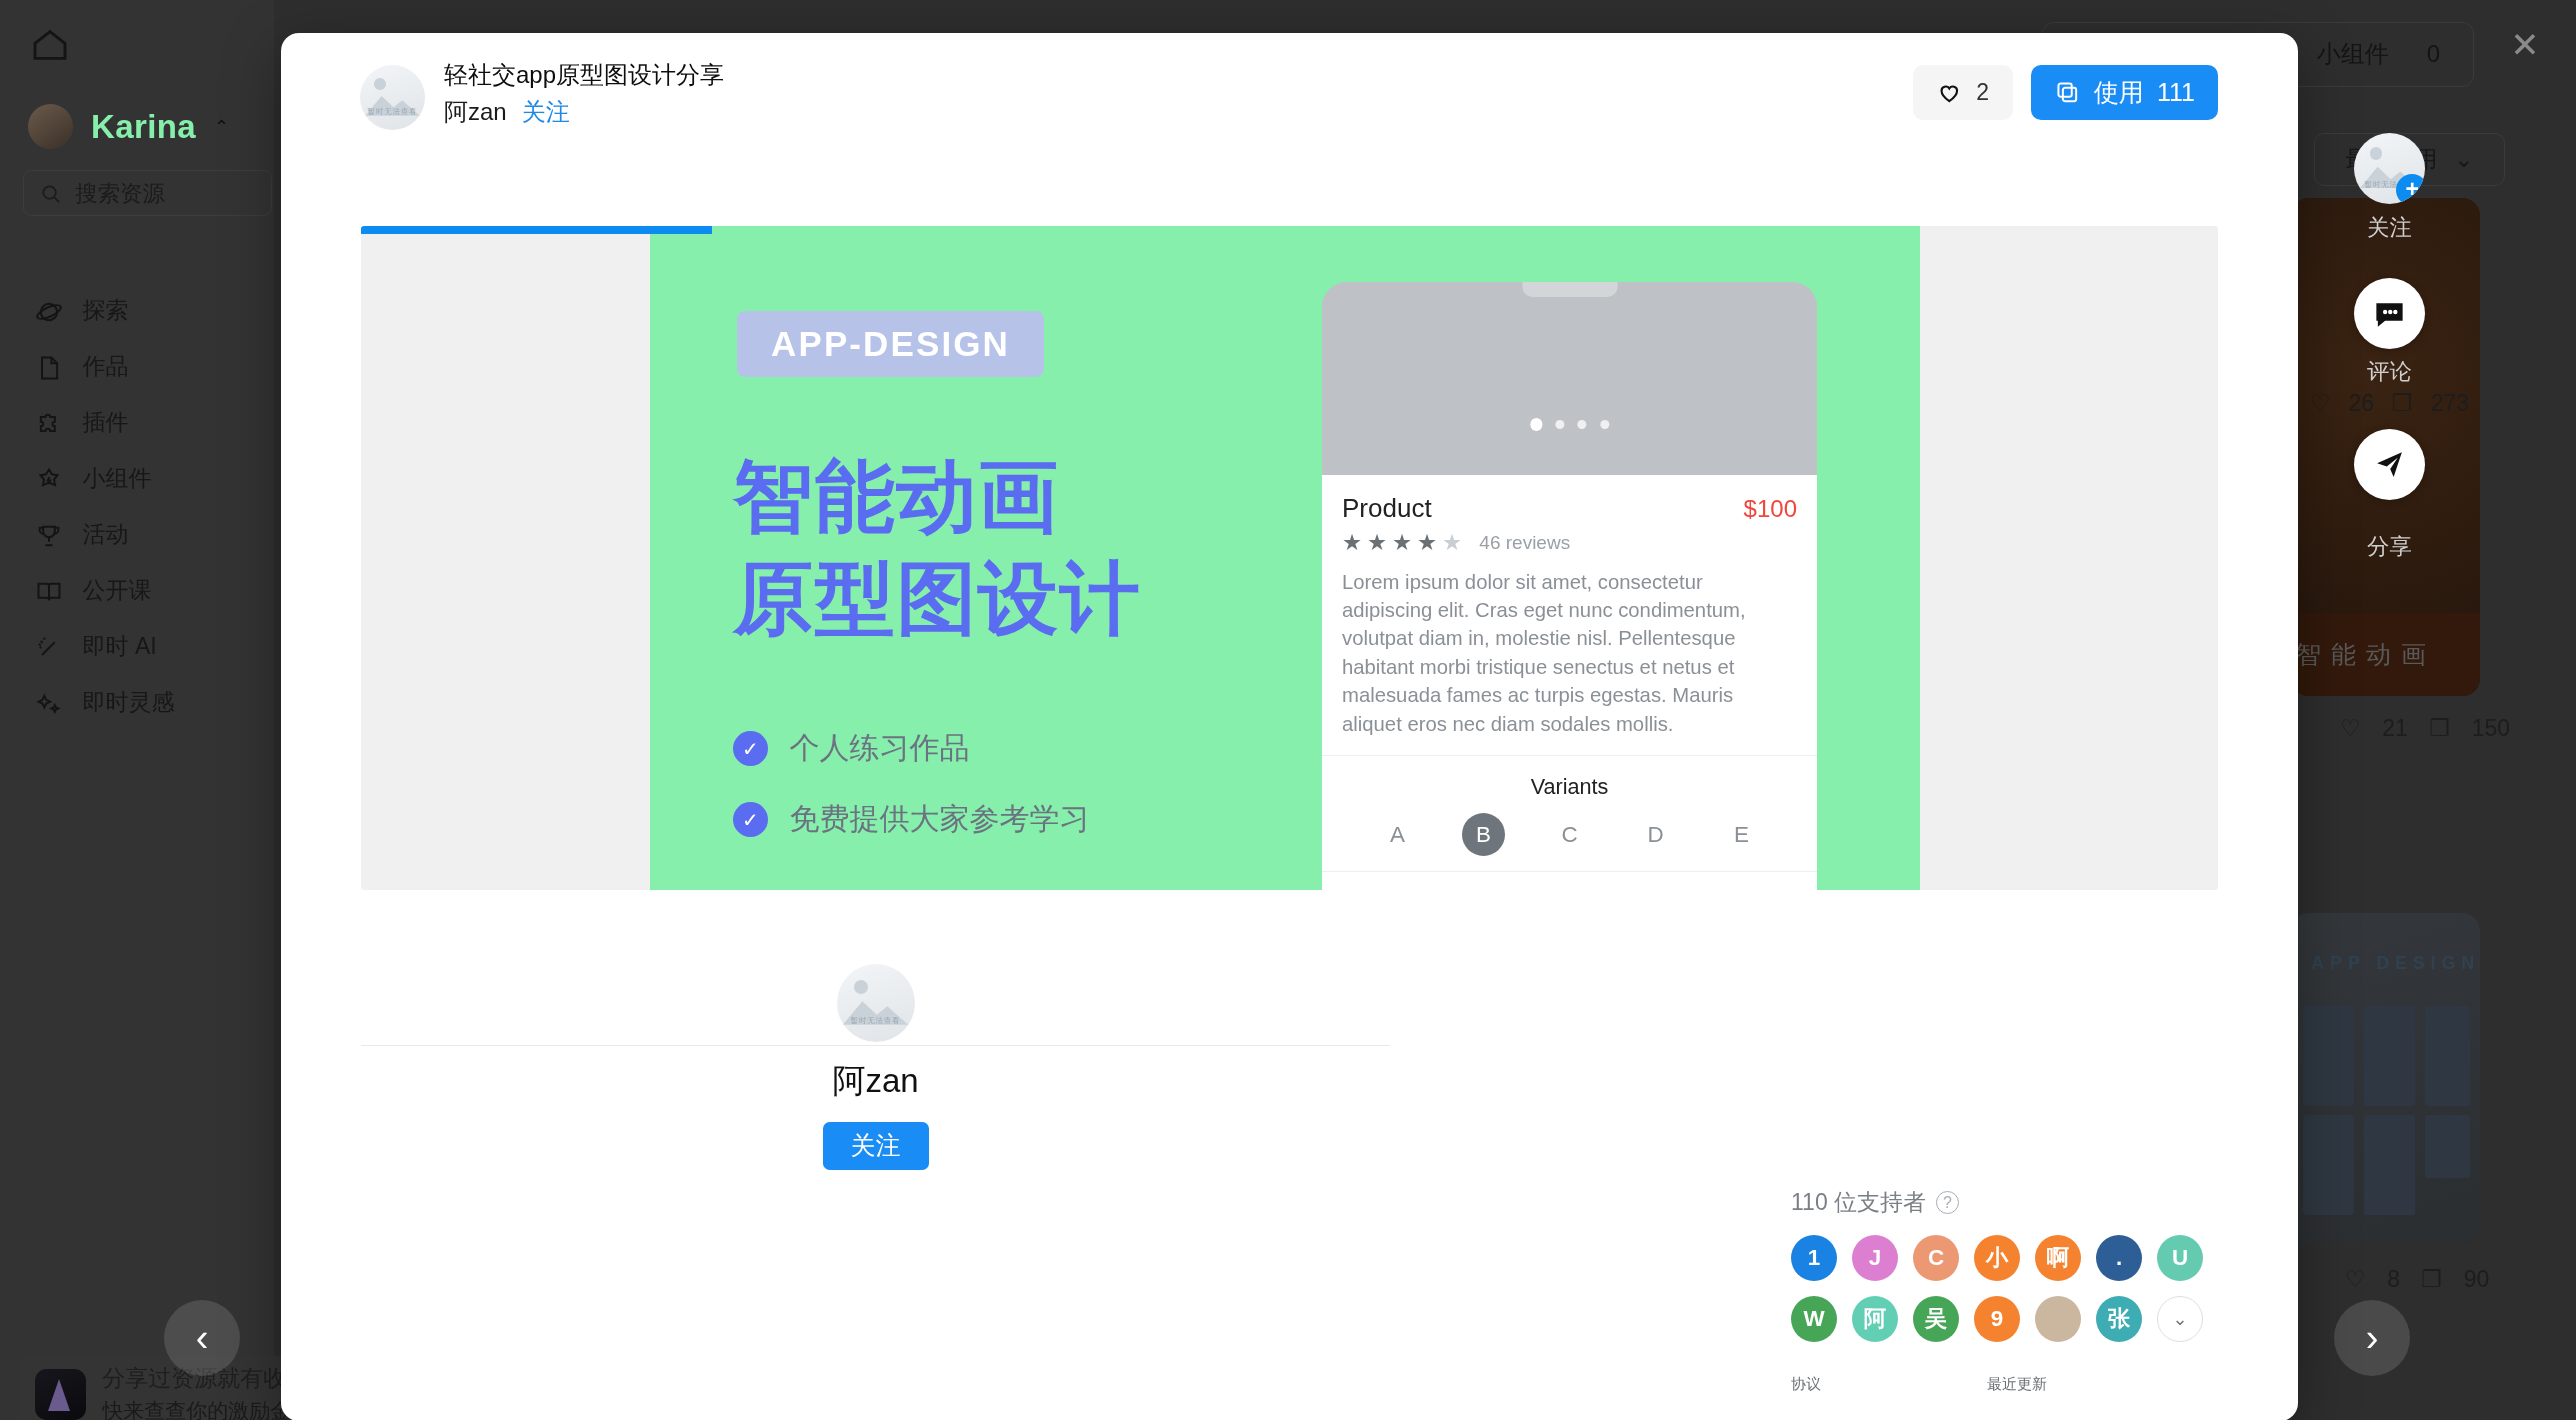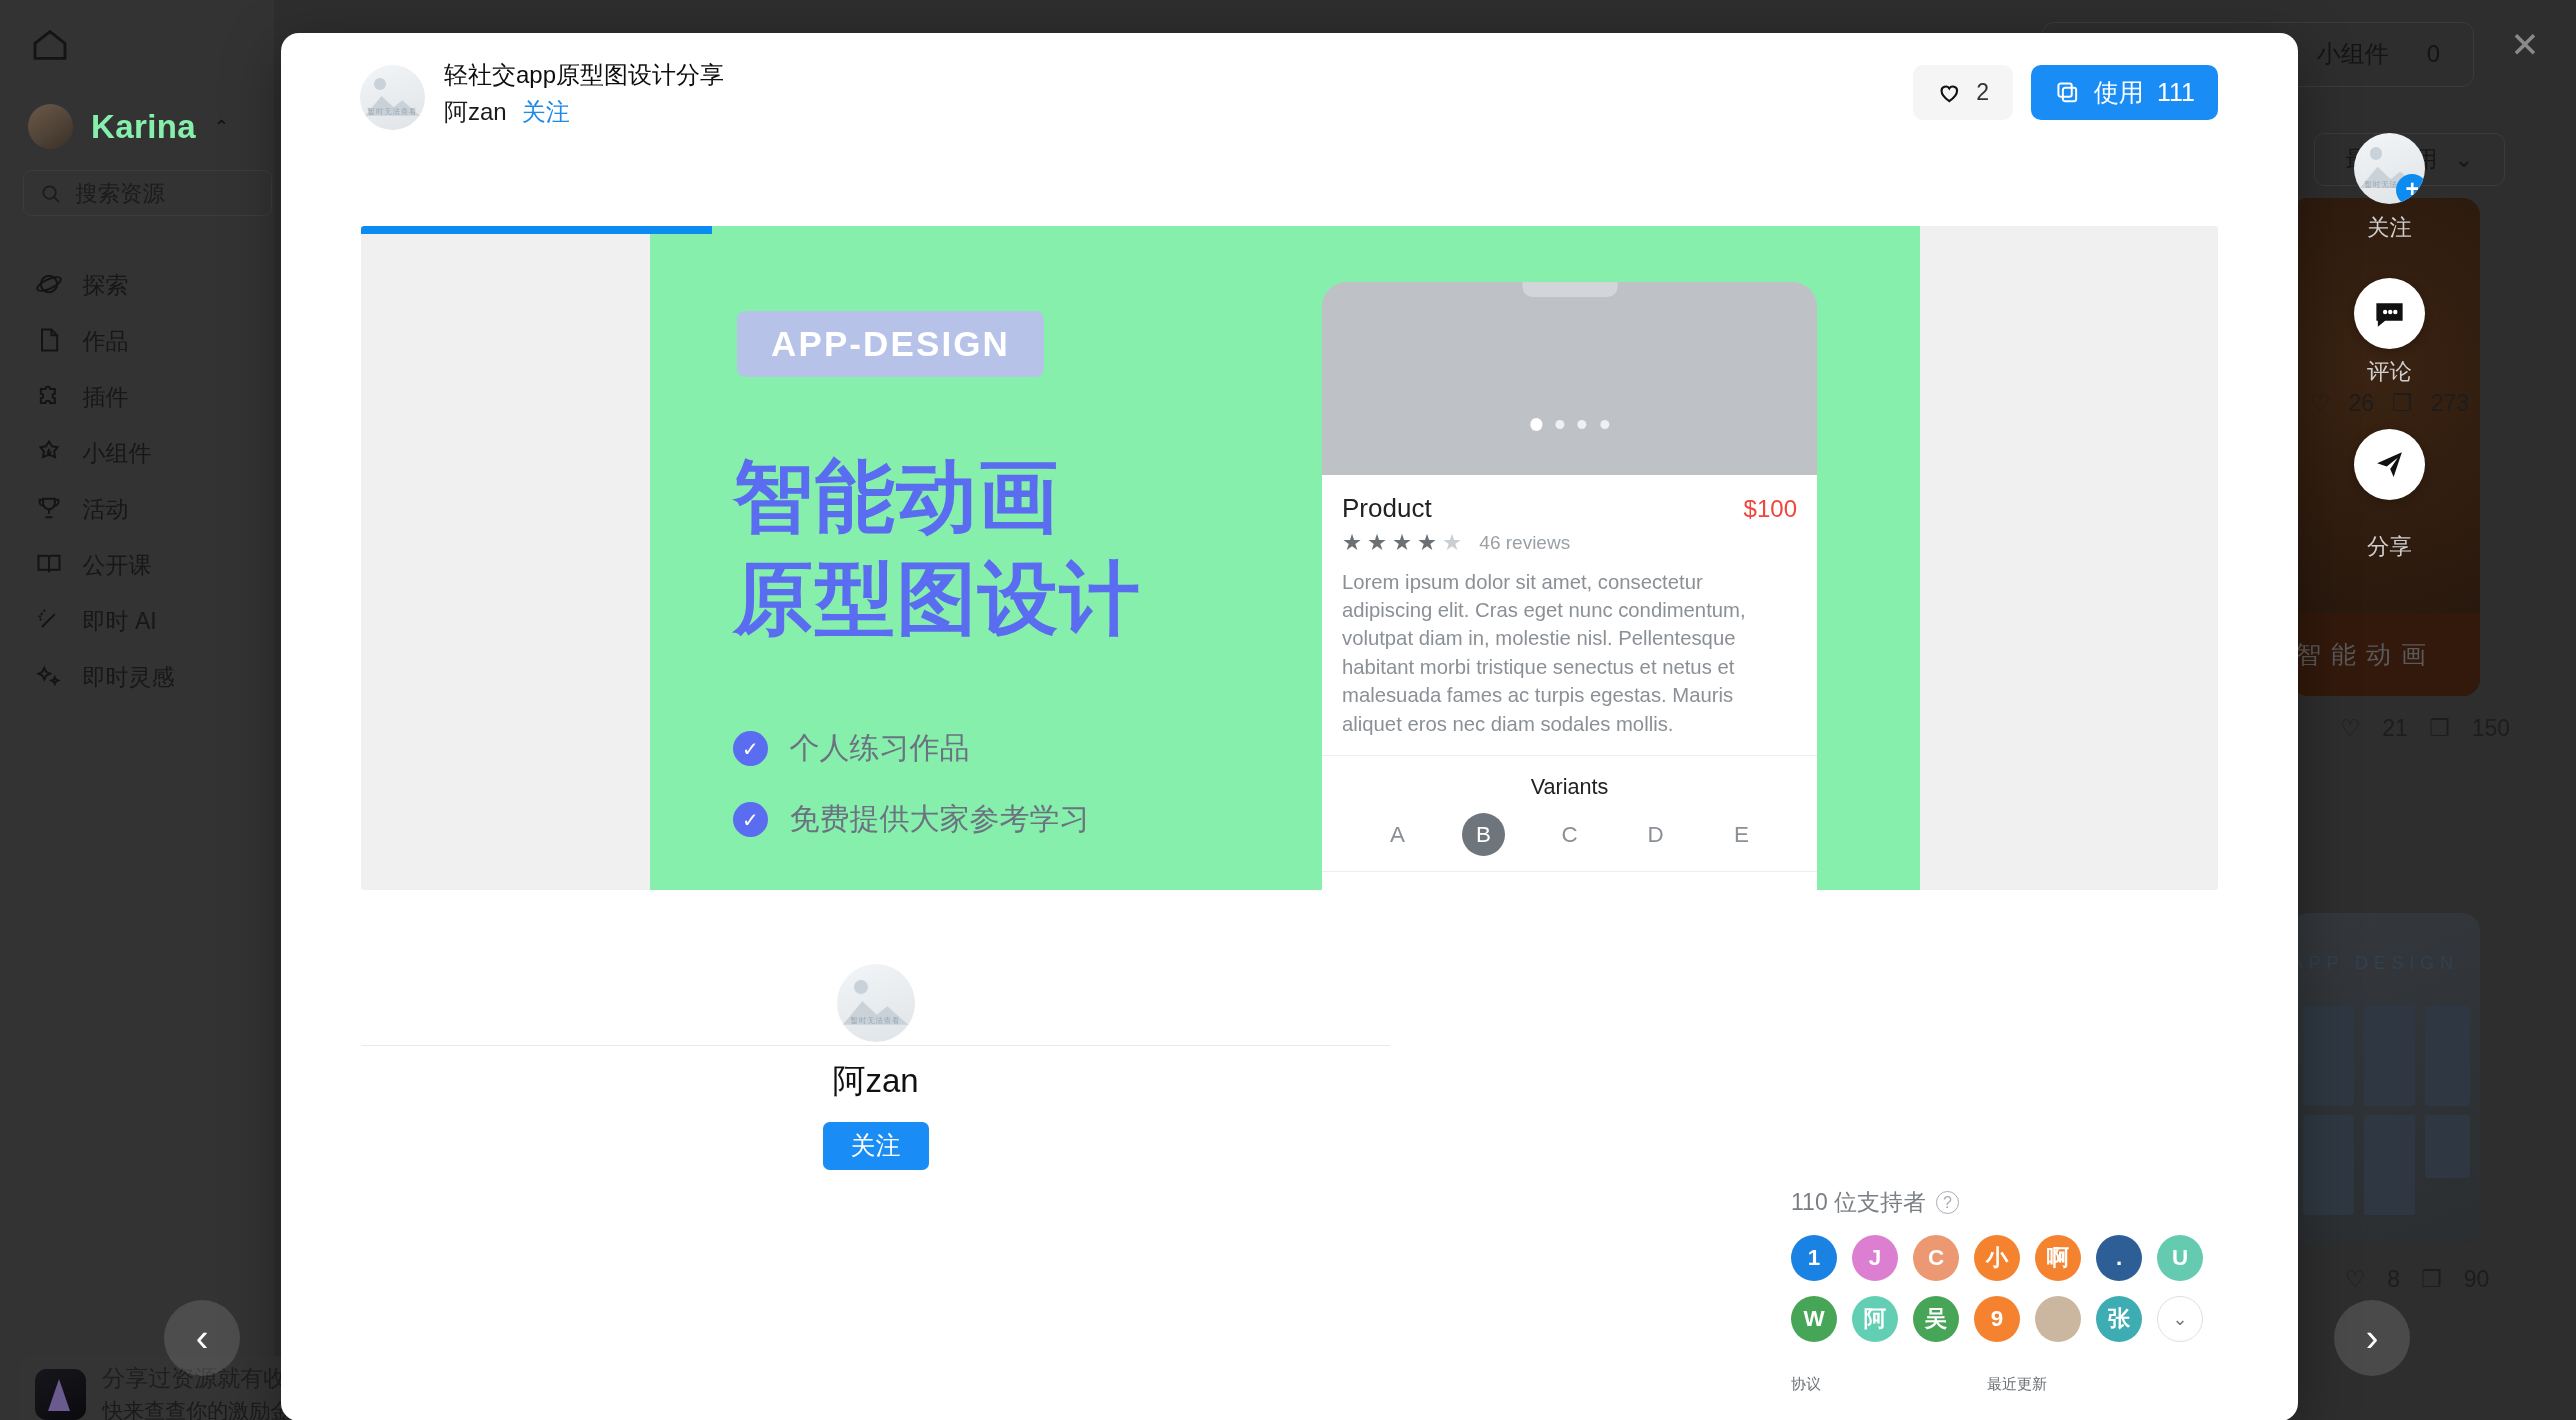--- a/index.html
+++ b/index.html
@@ -29,21 +29,21 @@
   .sb-uname { color: #86efac; font-size: 33px; font-weight: 700; letter-spacing: 0.4px; }
   .sb-chev { color: #111; font-size: 18px; line-height: 1; }
   .sb-search {
     position: absolute; left: 23px; top: 170px; width: 249px; height: 46px;
     border: 0.8px solid #3d3d3d; border-radius: 8.3px;
     display: flex; align-items: center; gap: 13.3px; padding: 0 15px;
   }
   .sb-search .ph { color: #1b1b1b; font-size: 22.4px; }
   .sb-nav { position: absolute; left: 23px; top: 270px; width: 249px; }
   .sb-item {
-    display: flex; align-items: flex-start; gap: 20px; height: 56px; padding-left: 11.6px;
+    display: flex; align-items: flex-end; gap: 20px; height: 56px; padding-left: 11.6px;
   }
   .sb-item .lbl { color: #171717; font-size: 23px; }
   .sb-ico { width: 28px; height: 28px; display: block; }
 
   .bg-topbar {
     position: absolute; left: 2042px; top: 21.6px; width: 432px; height: 65px;
     border: 0.8px solid #3b3b3b; border-radius: 11.6px;
     display: flex; align-items: center; justify-content: flex-end; gap: 38px; padding-right: 33px;
     color: #141414; font-size: 24px;
   }
@@ -67,22 +67,22 @@
     color: #5a5a5a; font-size: 25px; letter-spacing: 10px;
     display: flex; align-items: center; padding-left: 5px;
   }
   .bg-stats {
     position: absolute; display: flex; align-items: center; gap: 21.6px;
     color: #1d1d1d; font-size: 23px;
   }
   .bg-card2 { left: 2291px; top: 913px; width: 189px; height: 332px; background: #2b2b2b; }
   .bg-card2 .wire { position: absolute; inset: 0; background: linear-gradient(160deg,#34383c,#2b2e31); }
   .bg-card2 .wtitle {
-    position: absolute; top: 40px; left: 0; right: 0; text-align: left;
-    color: #31414f; font-size: 18px; letter-spacing: 5.8px; font-weight: 400;
+    position: absolute; top: 40px; left: 0; right: 0; text-align: right;
+    color: #31414f; font-size: 18px; letter-spacing: 5.8px; font-weight: 700;
   }
   .wrow { position: absolute; background: #2f3842; border-radius: 3.3px; }
 
   .bg-toast {
     position: absolute; left: 18px; top: 1356px; width: 531px; height: 76px;
     border-radius: 13.3px; background: #343434; display: flex; align-items: center; gap: 16.6px;
     padding: 0 16.6px;
   }
   .bg-toast .tico {
     width: 51px; height: 51px; border-radius: 11.6px;

